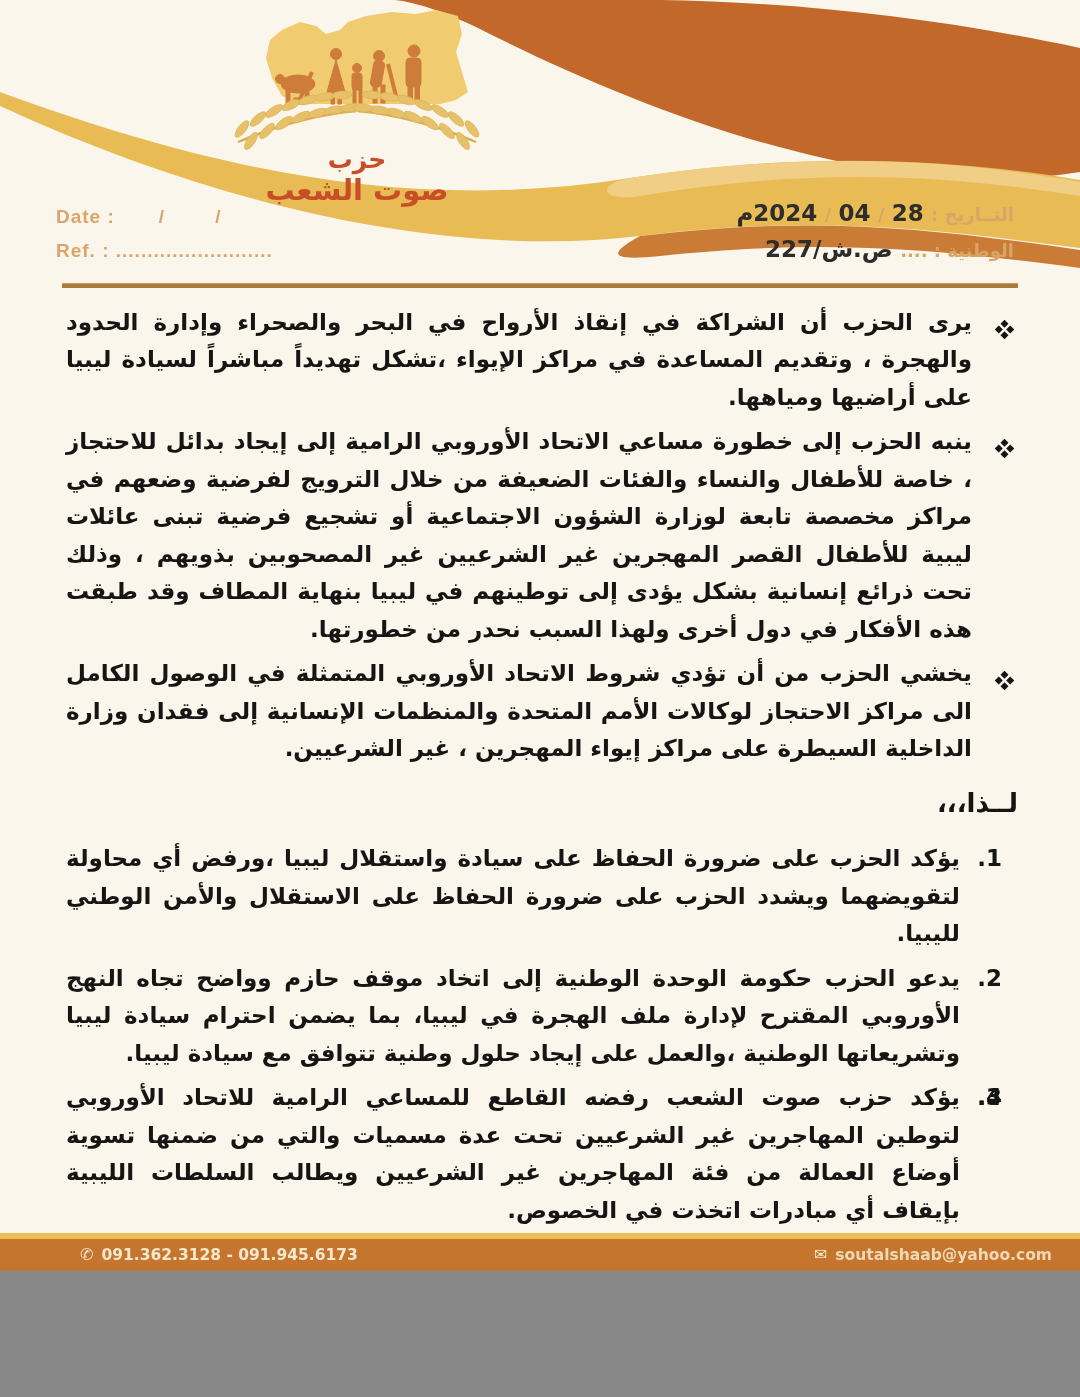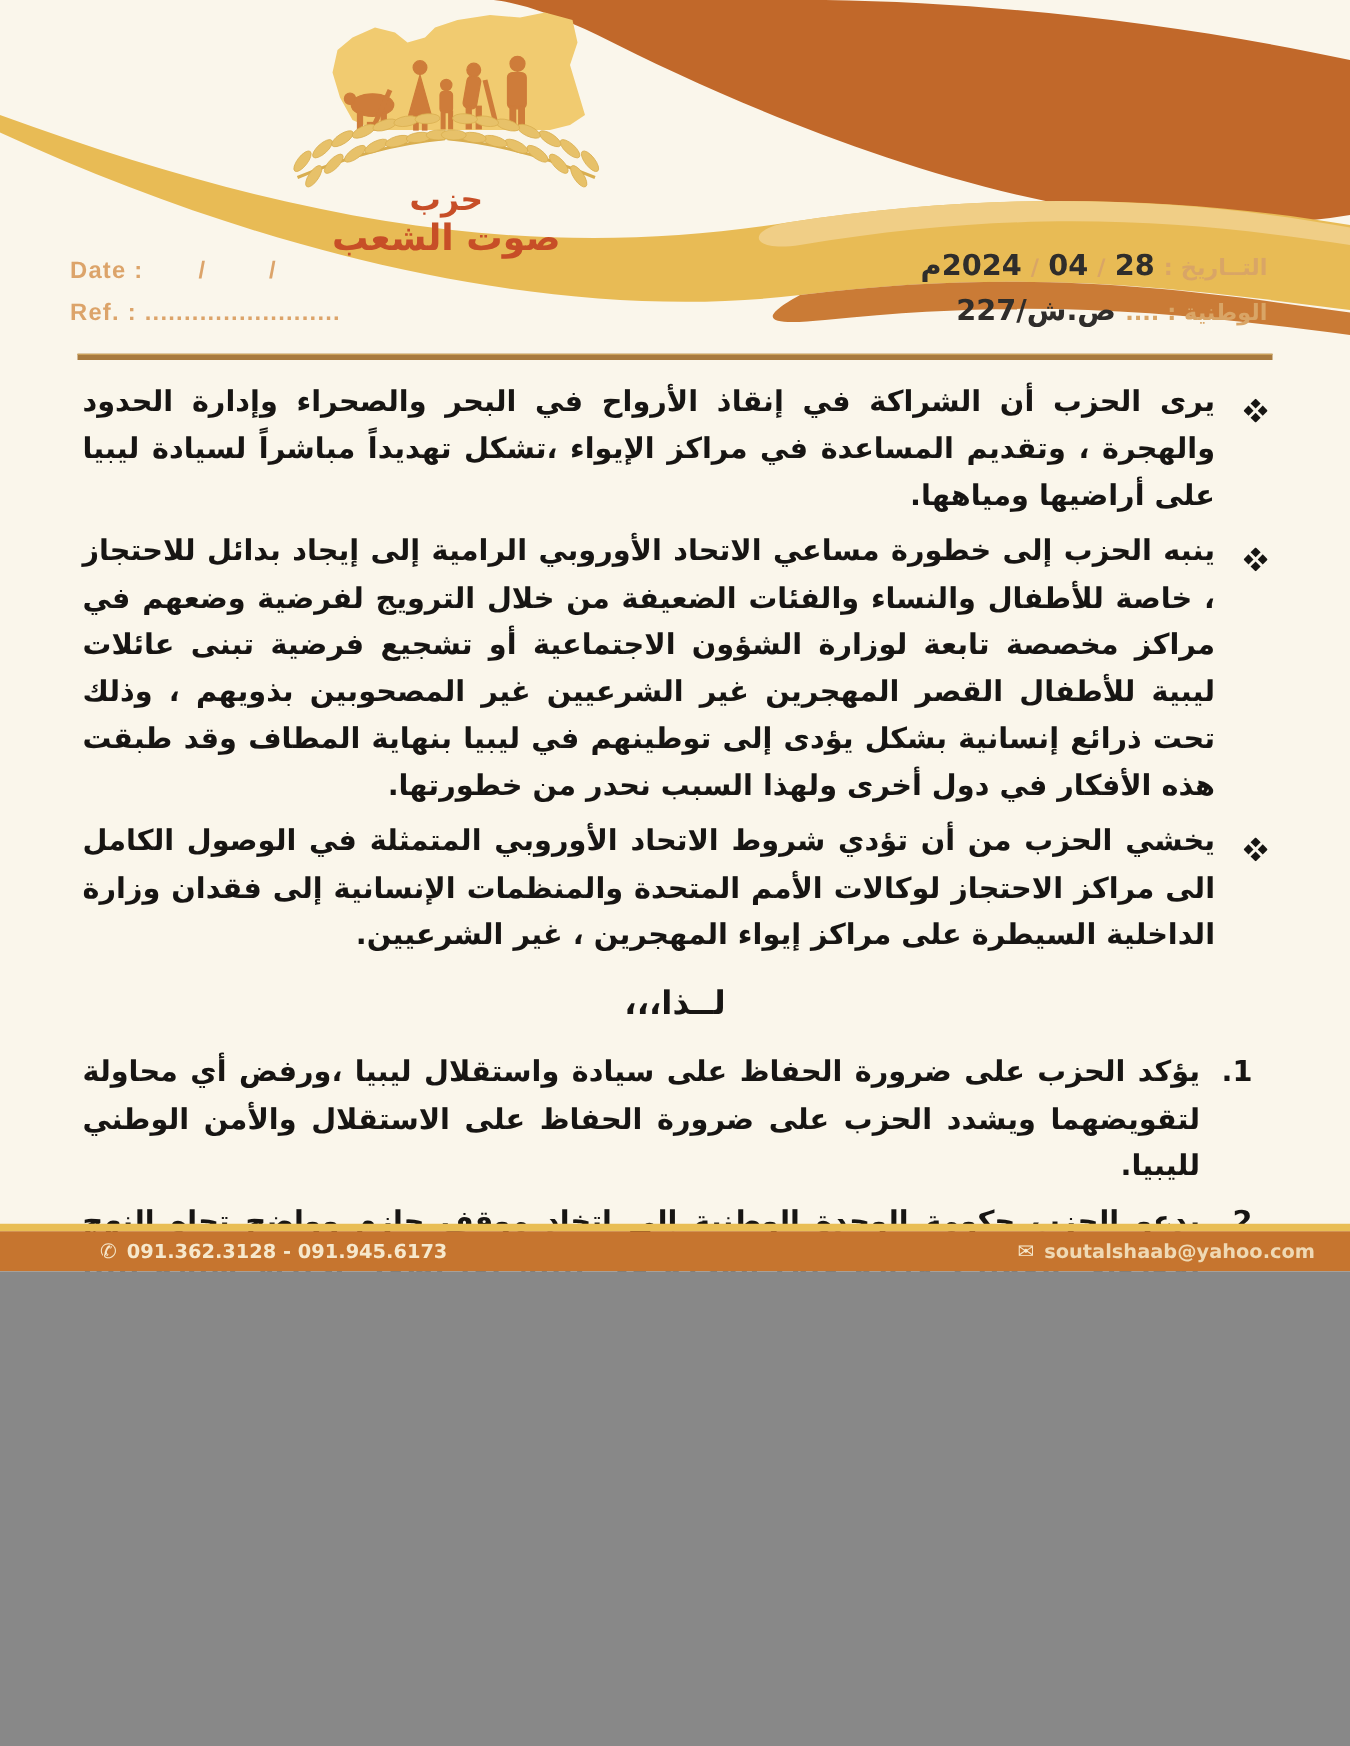--- a/index.html
+++ b/index.html
@@ -1,19 +1,19 @@
 <!DOCTYPE html>
 <html lang="ar"><head>
 <meta charset="utf-8">
 <style>
   html,body{margin:0;padding:0;}
   body{background:#888;}
   .page{
     position:relative;
-    width:1080px;height:1017px;
+    width:1080px;height:1271px;
     margin:0 auto;
     background:#faf6eb;
     overflow:hidden;
     font-family:"DejaVu Sans", sans-serif;
   }
   
   .header-art{position:absolute;top:0;left:0;width:1080px;height:300px;}
   .rule{
     position:absolute;top:283px;left:62px;right:62px;height:4px;
     background:#a87a3e;border-top:1px solid #caa059;
@@ -32,21 +32,21 @@
   .date-ar .val{color:#2f2d2b;font-weight:bold;}
   
   .doc-body{
     position:absolute;top:304px;right:62px;left:62px;
     direction:rtl;text-align:justify;
     color:#171513;font-weight:bold;font-size:23px;line-height:1.63;
   }
   .bullet-item{position:relative;padding:0 46px 0 4px;margin-bottom:7px;}
   .bullet-glyph{position:absolute;right:4px;top:9px;width:19px;height:19px;}
   .lidha{
-    text-align:center;font-size:26px;margin:14px 0 16px 0;letter-spacing:1px;
+    text-align:right;font-size:26px;margin:14px 0 16px 0;letter-spacing:1px;
   }
   .num-item{position:relative;padding:0 58px 0 4px;margin-bottom:7px;}
   .num-marker{
     position:absolute;right:16px;top:0;direction:ltr;unicode-bidi:bidi-override;
     font-weight:bold;
   }
   
   .party-en{
     position:absolute;left:296px;top:1300px;
     font-size:45px;font-weight:bold;color:#eac35c;letter-spacing:1px;

